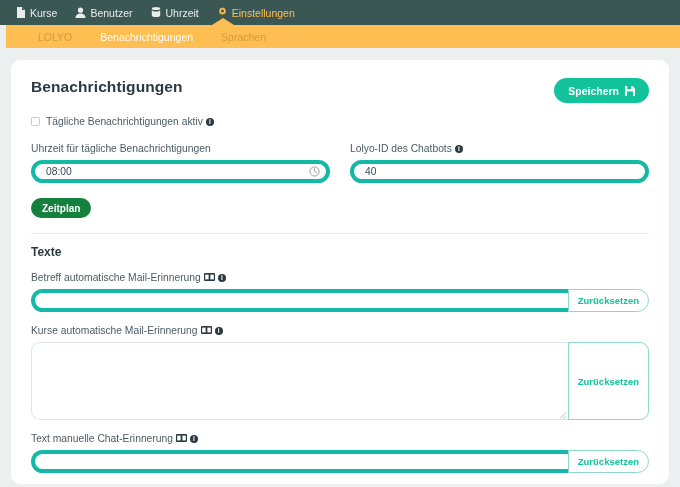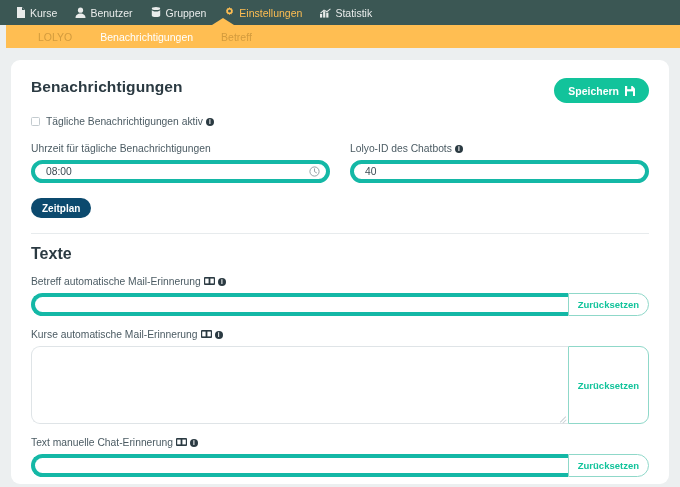--- a/index.html
+++ b/index.html
@@ -175,39 +175,39 @@
     top: 50%;
     transform: translateY(-50%);
     color: #8b979d;
     pointer-events: auto;
     cursor: pointer;
     display: block;
   }
 
   .btn-plan {
     margin-top: 15px;
-    background: #0c4a6e;
+    background: #15803d;
     color: #fff;
     border: none;
     border-radius: 11px;
     height: 20px;
     padding: 0 11px;
     font-size: 10px;
     font-weight: bold;
     cursor: pointer;
     font-family: inherit;
   }
 
   .divider {
     height: 1px;
     background: #e7ebed;
     margin: 15px 0 0 0;
   }
   .sec-title {
-    font-size: 16px;
+    font-size: 12px;
     font-weight: bold;
     color: #2b3a42;
     margin-top: 11px;
   }
 
   
   .fieldgrp { margin-top: 13px; }
   .row-inline {
     display: flex;
     align-items: stretch;
@@ -305,51 +305,40 @@
     <span>Benutzer</span>
   </div>
 
   <div class="nav-item">
     <span class="nav-ico">
       <svg width="10" height="11" viewBox="0 0 10 11">
           <ellipse cx="5" cy="1.6" rx="4.2" ry="1.5" fill="#e9eceb"></ellipse>
           <path d="M0.8 3v5.5c0 .9 1.9 1.6 4.2 1.6s4.2-.7 4.2-1.6V3c0 .9-1.9 1.5-4.2 1.5S0.8 3.9 0.8 3z" fill="#e9eceb"></path>
         </svg>
     </span>
-    <span>Gruppen</span>
+    <span>Uhrzeit</span>
   </div>
 
   <div class="nav-item active">
     <span class="nav-ico">
       <svg width="11" height="11" viewBox="0 0 11 11">
         <path d="M5.5 0l.7 1.2 1.4-.3.2 1.4 1.3.6-.7 1.2.7 1.2-1.3.6-.2 1.4-1.4-.3L5.5 8l-.7-1-1.4.3-.2-1.4-1.3-.6.7-1.2-.7-1.2 1.3-.6.2-1.4 1.4.3z" fill="#ffbe52"></path>
         <circle cx="5.5" cy="4.1" r="1.5" fill="#3b5754"></circle>
       </svg>
     </span>
     <span>Einstellungen</span>
   </div>
 
-  <div class="nav-item">
-    <span class="nav-ico">
-      <svg width="12" height="10" viewBox="0 0 12 10">
-          <rect x="0" y="6" width="2.4" height="4" fill="#e9eceb"></rect>
-          <rect x="3.4" y="3" width="2.4" height="7" fill="#e9eceb"></rect>
-          <rect x="6.8" y="4.6" width="2.4" height="5.4" fill="#e9eceb"></rect>
-          <path d="M0.6 5.2L4.4 1.8 7.6 3.6 11.4 0.4" stroke="#e9eceb" stroke-width="1.1" fill="none"></path>
-        </svg>
-    </span>
-    <span>Statistik</span>
-  </div>
 </div>
 
 <div class="subnav">
   <div class="subnav-notch"></div>
   <div class="sub-item">LOLYO</div>
   <div class="sub-item active">Benachrichtigungen</div>
-  <div class="sub-item">Betreff</div>
+  <div class="sub-item">Sprachen</div>
 </div>
 
 <div class="page">
   <div class="card">
 
     <div class="card-head">
       <div class="card-title">Benachrichtigungen</div>
       <button class="btn-save">
         <span>Speichern</span>
         <span>

